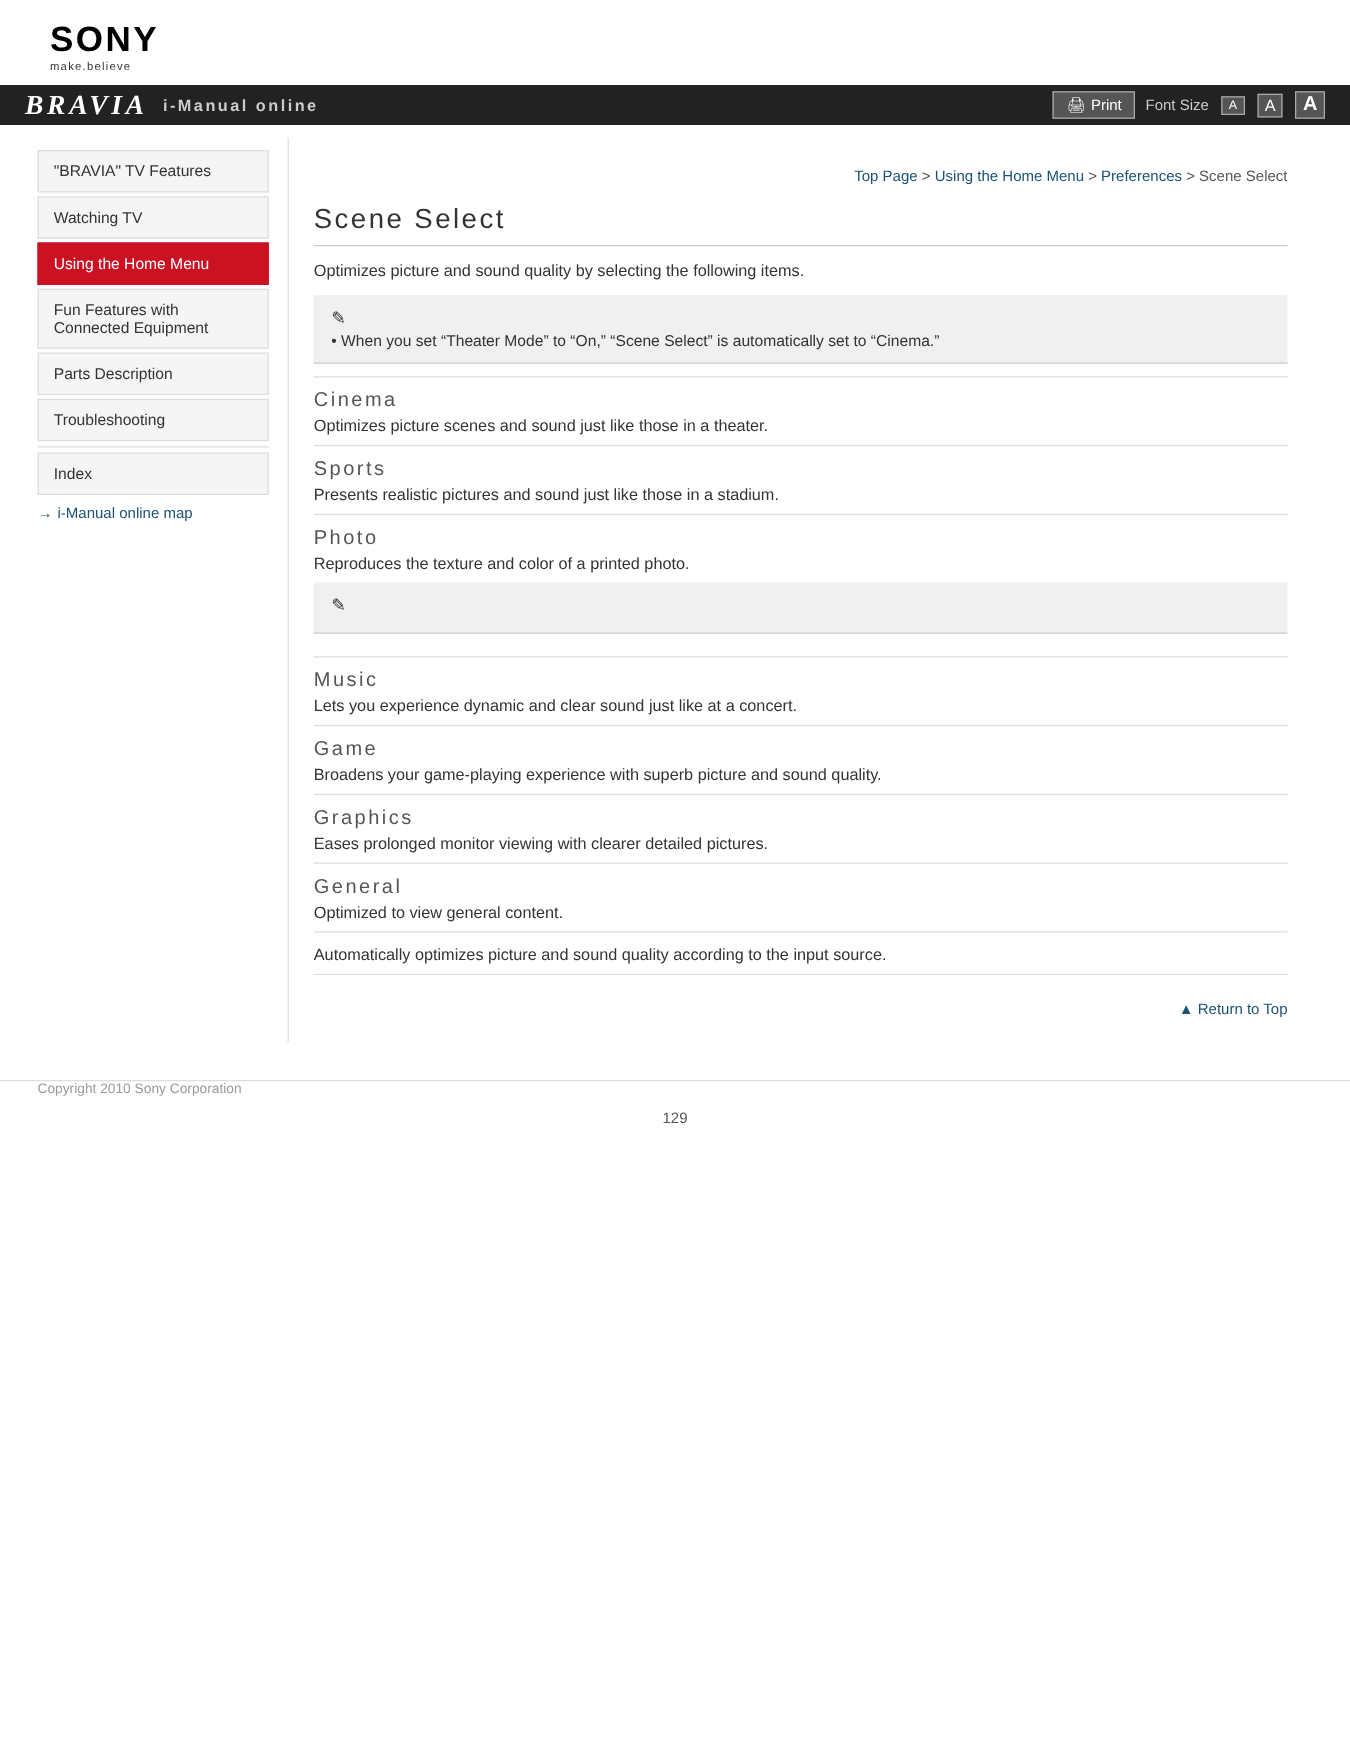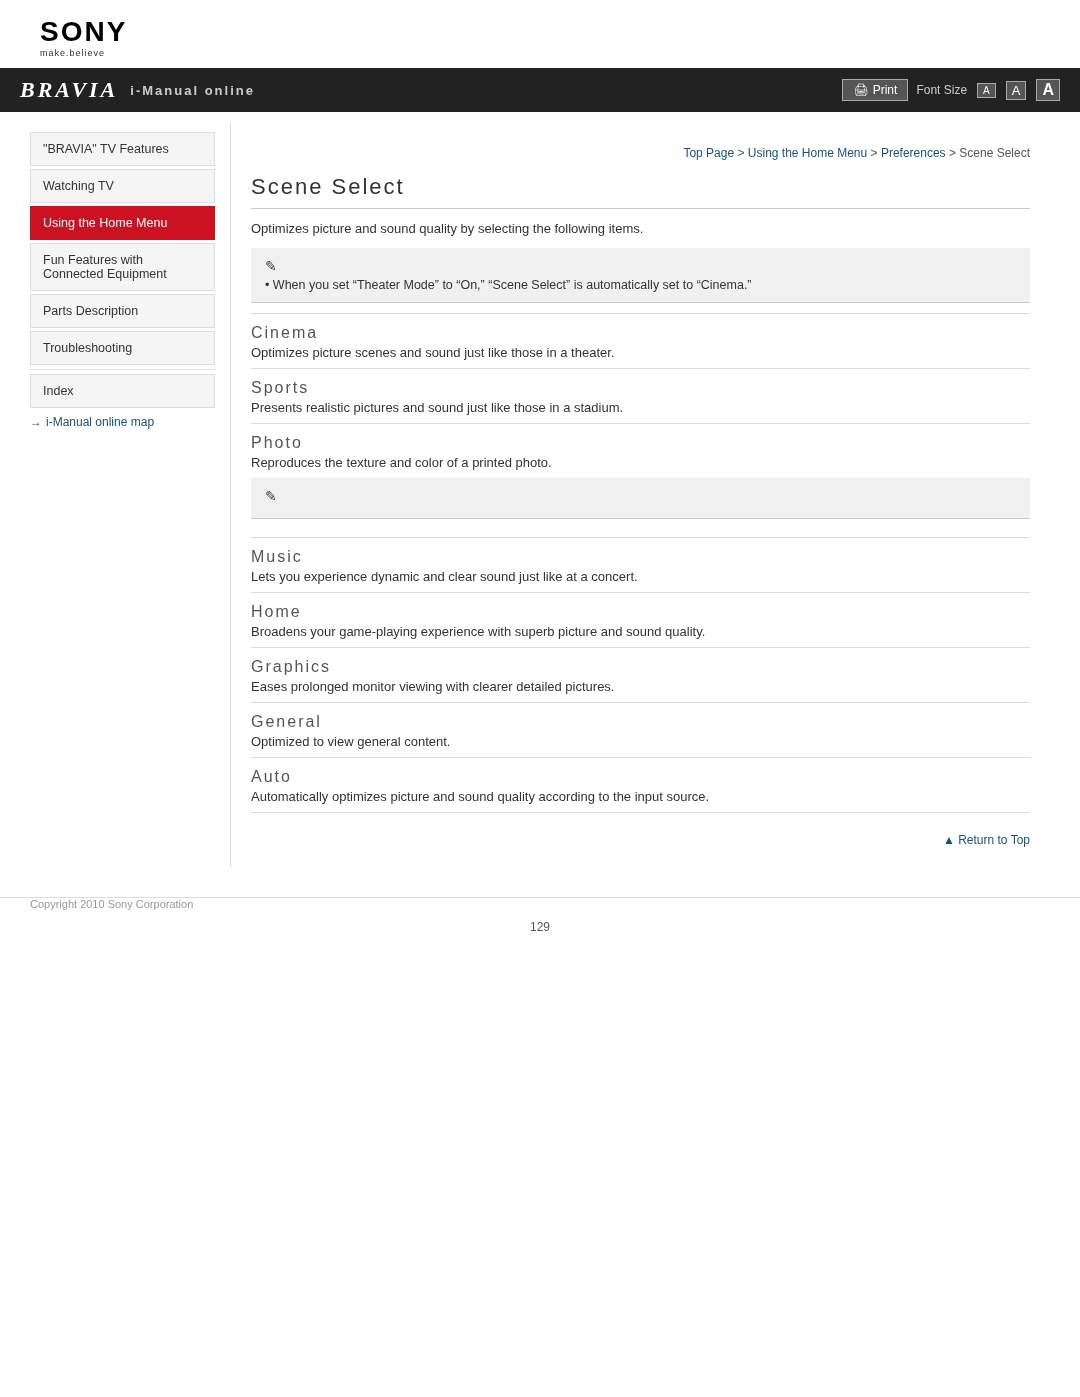--- a/index.html
+++ b/index.html
@@ -24,21 +24,21 @@
       margin-top: 2px;
     }
 
     
     .nav-bar {
       background: #222;
       display: flex;
       align-items: center;
       justify-content: space-between;
       padding: 0 20px;
-      height: 44px;
+      height: 32px;
     }
     .nav-left {
       display: flex;
       align-items: center;
       gap: 12px;
     }
     .bravia-logo {
       font-size: 22px;
       font-weight: 900;
       color: #fff;
@@ -323,33 +323,32 @@
           <div class="scene-desc">Reproduces the texture and color of a printed photo.</div>
           <div class="note-box" style="margin-top: 8px;">
             <div class="note-icon">✎</div>
           </div>
         </div>
         <div class="scene-item">
           <div class="scene-label">Music</div>
           <div class="scene-desc">Lets you experience dynamic and clear sound just like at a concert.</div>
         </div>
         <div class="scene-item">
-          <div class="scene-label">Home</div>
+          <div class="scene-label">Game</div>
           <div class="scene-desc">Broadens your game-playing experience with superb picture and sound quality.</div>
         </div>
         <div class="scene-item">
           <div class="scene-label">Graphics</div>
           <div class="scene-desc">Eases prolonged monitor viewing with clearer detailed pictures.</div>
         </div>
         <div class="scene-item">
           <div class="scene-label">General</div>
           <div class="scene-desc">Optimized to view general content.</div>
         </div>
         <div class="scene-item">
-          <div class="scene-label">Auto</div>
           <div class="scene-desc">Automatically optimizes picture and sound quality according to the input source.</div>
         </div>
       </div>
 
     <div class="return-top">
       <a href="#">▲ <span>Return to Top</span></a>
     </div>
 
   </div>
 </div>

